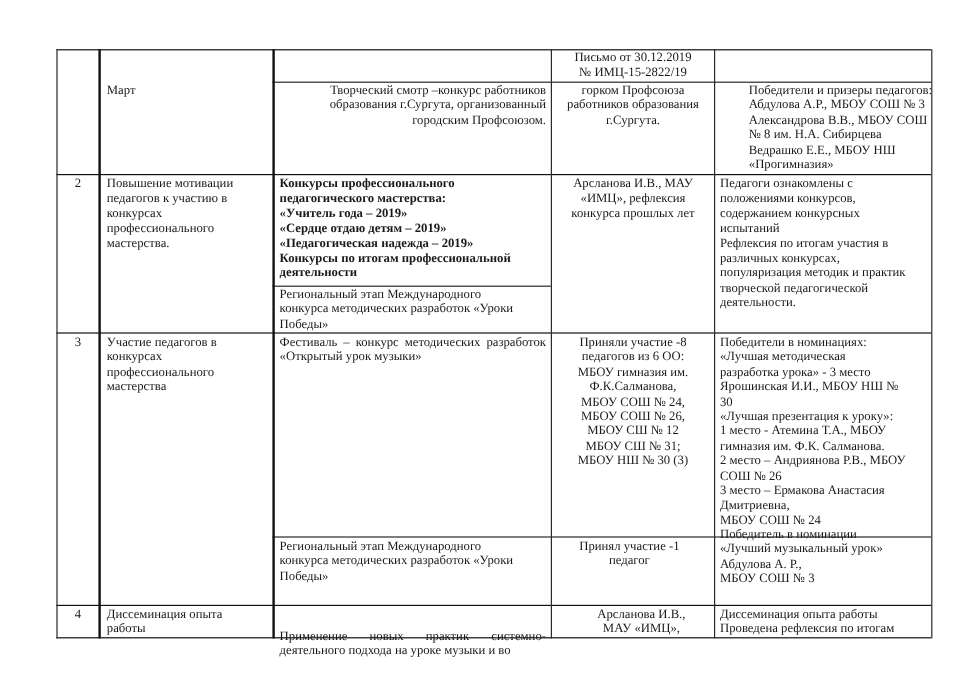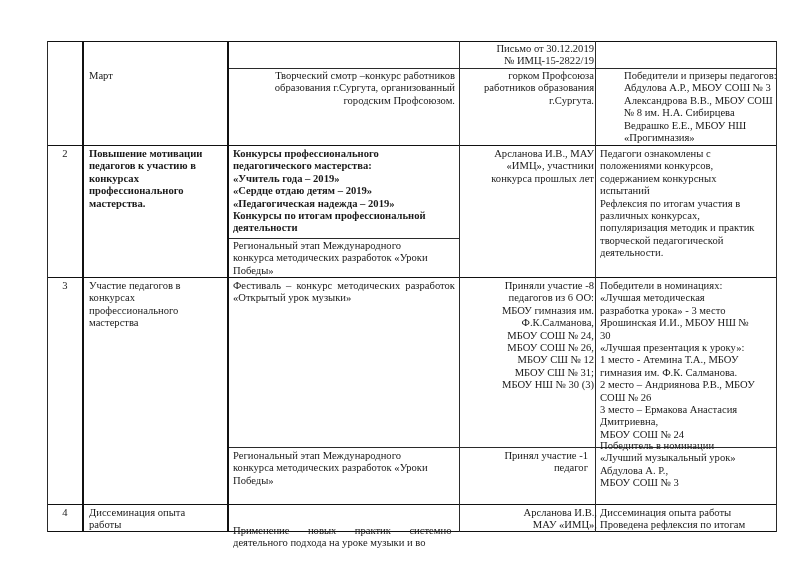--- a/index.html
+++ b/index.html
@@ -4,21 +4,21 @@
   <style>
     html, body { margin: 0; padding: 0; background: #ffffff; }
     body { width: 800px; height: 566px; position: relative; overflow: hidden;
            font-family: "Liberation Serif", "DejaVu Serif", serif; color: #1a1a1a; }
     .page { position: absolute; left: 0; top: 0; width: 800px; height: 566px; }
     .ln { position: absolute; background: #2a2a2a; }
     .h { height: 1px; }
     .v { width: 1px; }
     .thick { background: #111; }
     .cell { position: absolute; font-size: 10.6px; line-height: 12.4px; white-space: pre-line; }
-    .c { text-align: right; }
+    .c { text-align: center; }
     .j { text-align: justify; text-align-last: left; }
     .num { text-align: center; }
   </style>
 </head>
 <body>
 
 <div class="page">
 
   <div>
 
@@ -52,34 +52,34 @@
     <div class="cell" style="left:600px; top:70px; width:174px;margin-left:24px;">Победители и призеры педагогов:
 Абдулова А.Р., МБОУ СОШ № 3
 Александрова В.В., МБОУ СОШ
 № 8 им. Н.А. Сибирцева
 Ведрашко Е.Е., МБОУ НШ
 «Прогимназия»</div>
   </div>
 
   <div>
     <div class="cell num" style="left:48px; top:148px; width:34px;">2</div>
-    <div class="cell" style="left:89px; top:148px; width:134px;font-weight:bold;">Повышение мотивации
+    <div class="cell" style="left:89px; top:148px; width:134px;">Повышение мотивации
 педагогов к участию в
 конкурсах
 профессионального
 мастерства.</div>
     <div class="cell" style="left:233px; top:148px; width:224px;font-weight:bold;">Конкурсы профессионального
 педагогического мастерства:
 «Учитель года – 2019»
 «Сердце отдаю детям – 2019»
 «Педагогическая надежда – 2019»
 Конкурсы по итогам профессиональной
 деятельности</div>
     <div class="cell c" style="left:461px; top:148px; width:133px;">Арсланова И.В., МАУ
-«ИМЦ», участники
+«ИМЦ», рефлексия
 конкурса прошлых лет</div>
     <div class="cell" style="left:600px; top:148px; width:174px;">Педагоги ознакомлены с
 положениями конкурсов,
 содержанием конкурсных
 испытаний
 Рефлексия по итогам участия в
 различных конкурсах,
 популяризация методик и практик
 творческой педагогической
 деятельности.</div>
@@ -127,19 +127,19 @@
 «Лучший музыкальный урок»
 Абдулова А. Р.,
 МБОУ СОШ № 3</div>
   </div>
 
   <div>
     <div class="cell num" style="left:48px; top:507px; width:34px;">4</div>
     <div class="cell" style="left:89px; top:507px; width:134px;">Диссеминация опыта
 работы</div>
     <div class="cell j" style="left:233px; top:525px; width:222px;">Применение новых практик системно-деятельного подхода на уроке музыки и во</div>
-    <div class="cell c" style="left:438px; top:507px; width:159px;">Арсланова И.В.,
+    <div class="cell c" style="left:455px; top:507px; width:159px;">Арсланова И.В.,
 МАУ «ИМЦ»,</div>
     <div class="cell" style="left:600px; top:507px; width:174px;">Диссеминация опыта работы
 Проведена рефлексия по итогам</div>
   </div>
 
 </div>
 
 </body></html>

